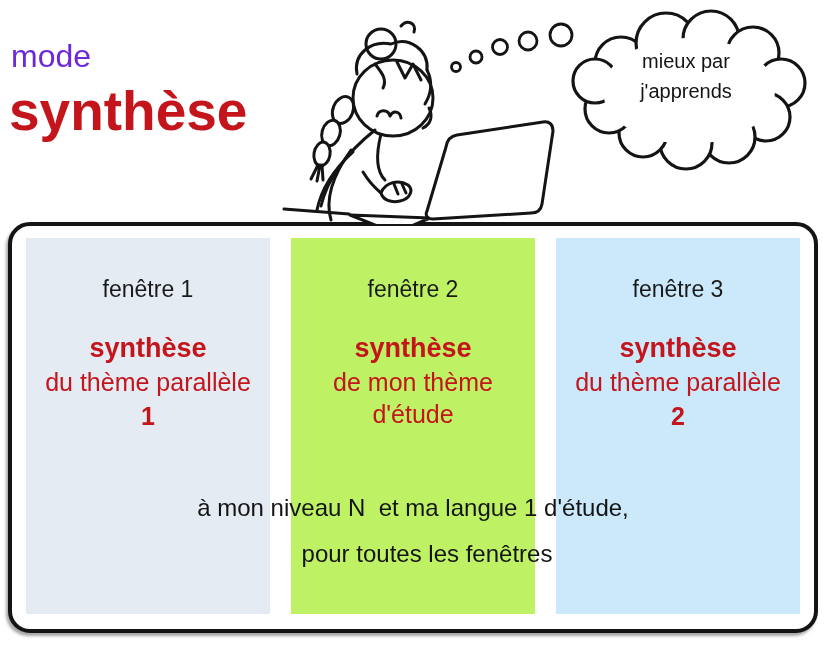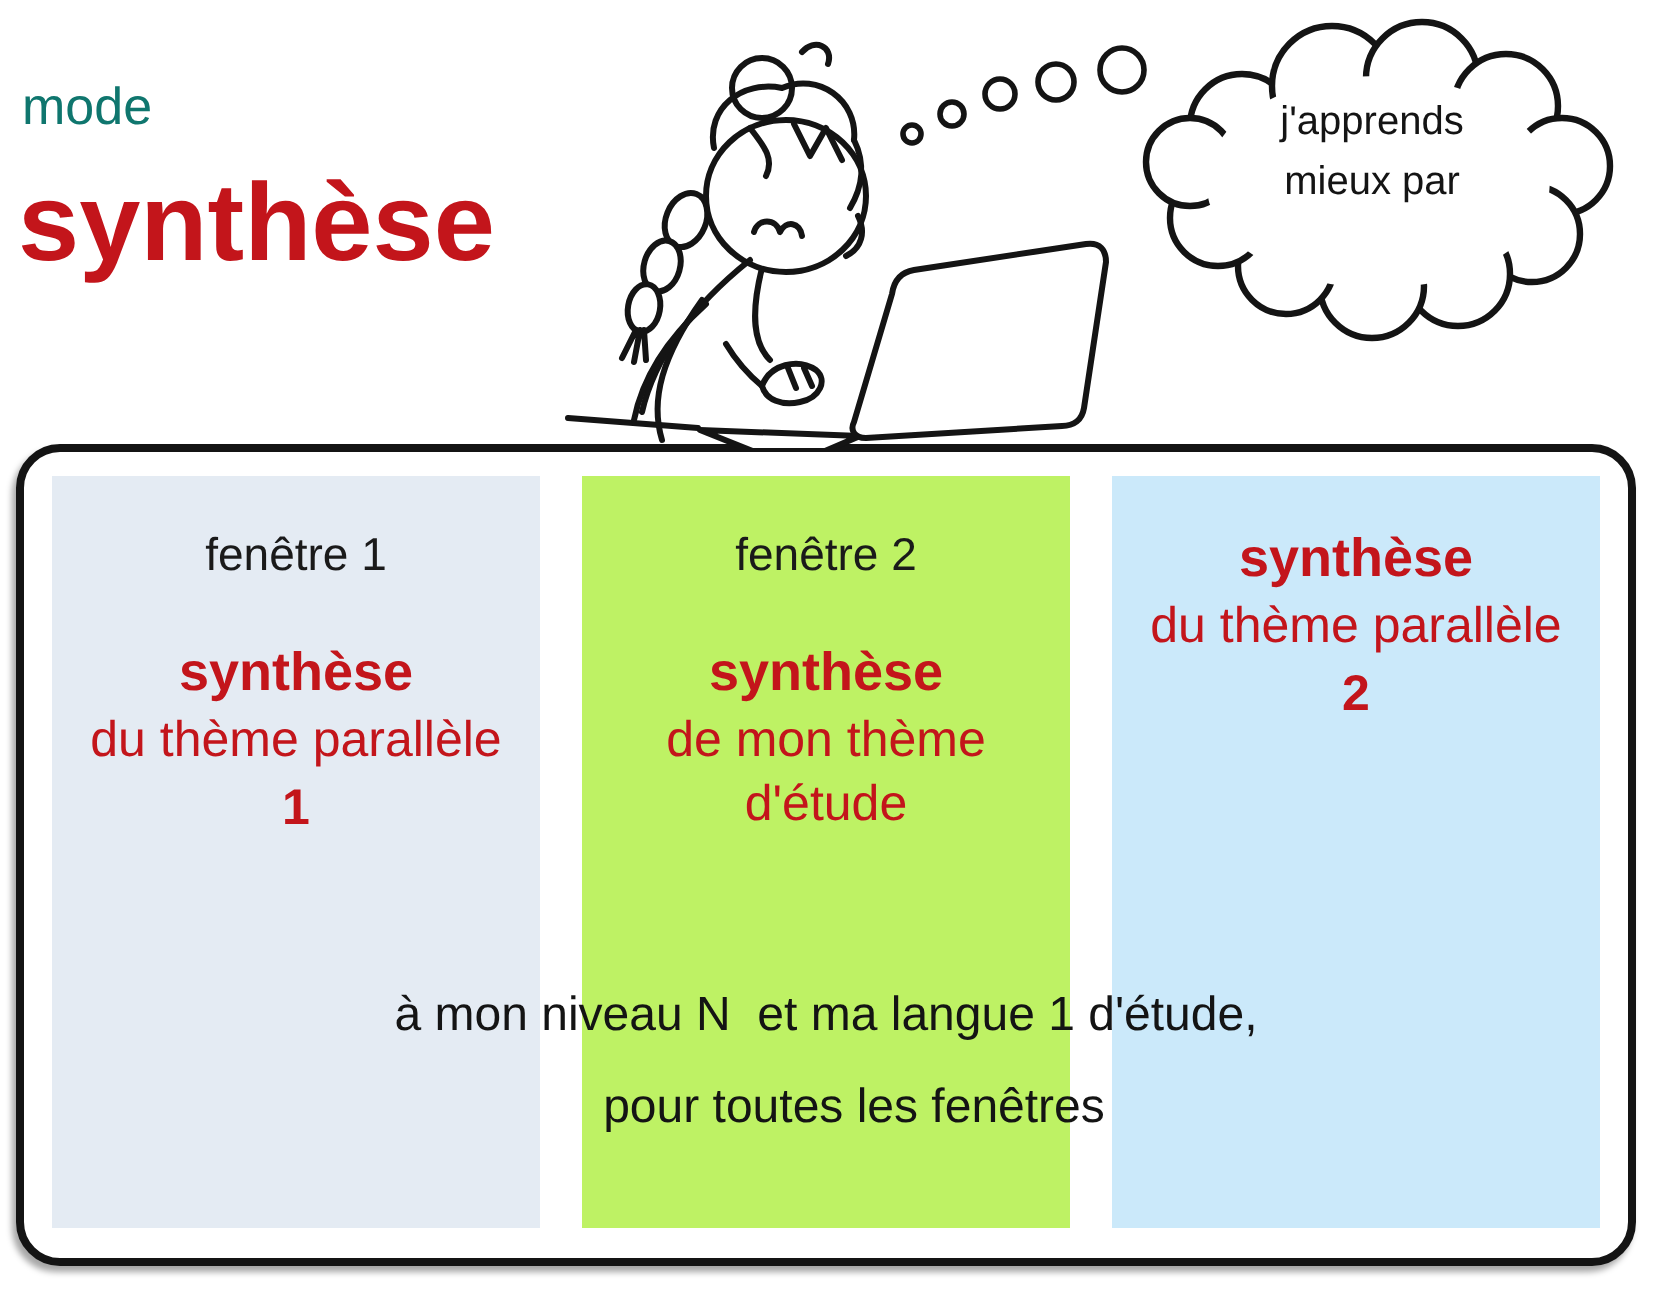--- a/index.html
+++ b/index.html
@@ -3,21 +3,21 @@
 <meta charset="utf-8">
 <style>
   html,body{margin:0;padding:0;}
   body{
     width:829px;height:646px;position:relative;overflow:hidden;
     background:#ffffff;color:#1a1a1a;
     font-family:"Liberation Sans", sans-serif;
   }
   .mode{
     position:absolute;left:11px;top:40px;
-    font-size:26px;line-height:1;color:#0f766e;
+    font-size:32px;line-height:1;color:#6d28d9;
   }
   .title{
     position:absolute;left:9px;top:84px;
     font-size:55px;line-height:1;font-weight:bold;color:#c3151b;
   }
   .person{position:absolute;left:281px;top:12px;width:284px;height:212px;z-index:4;}
   .dots{position:absolute;left:438px;top:16px;width:150px;height:72px;z-index:3;}
   .cloud{position:absolute;left:561px;top:3px;width:250px;height:170px;z-index:3;}
   .cloud svg{position:absolute;inset:0;width:100%;height:100%;}
   .cloud-text{
@@ -28,21 +28,21 @@
   .board{
     position:absolute;left:8px;top:222px;width:802px;height:403px;
     background:#ffffff;border:4px solid #141414;border-radius:22px;
     box-shadow:-2px 3px 3px rgba(0,0,0,0.35);
     z-index:2;
   }
   .wins{
     position:absolute;inset:0;box-sizing:border-box;
     display:flex;gap:21px;padding:12px 14px 15px 14px;
   }
-  .win{flex:1;text-align:center;padding-top:26px;box-sizing:border-box;}
+  .win{flex:1;text-align:center;padding-top:38px;box-sizing:border-box;}
   .win1{background:#e4ebf3;}
   .win2{background:#bef264;}
   .win3{background:#cbe9fa;}
   .win-name{font-size:23px;color:#1a1a1a;margin-bottom:30px;}
   .win-heading{font-size:27px;font-weight:bold;color:#c3151b;margin-bottom:2px;}
   .theme-line{font-size:25px;color:#c3151b;line-height:1.28;}
   .theme-num{font-size:25px;font-weight:bold;color:#c3151b;line-height:1.28;margin-top:2px;}
   .board-footer{
     position:absolute;left:0;right:0;top:268px;z-index:3;
     text-align:center;color:#141414;font-size:24px;line-height:1.2;
@@ -124,22 +124,22 @@
         <circle cx="205" cy="114" r="24"></circle>
         <circle cx="168" cy="134" r="26"></circle>
         <circle cx="125" cy="140" r="26"></circle>
         <circle cx="82" cy="130" r="24"></circle>
         <circle cx="48" cy="106" r="24"></circle>
         <circle cx="34" cy="78" r="22"></circle>
       </g>
       <ellipse cx="128" cy="88" rx="86" ry="53" fill="#ffffff"></ellipse>
     </svg>
     <div class="cloud-text">
+      <span>mieux par</span>
       <span>j'apprends</span>
-      <span>mieux par</span>
     </div>
   </div>
 
   <div class="board">
     <div class="wins">
 
       <div class="win win1">
         <div class="win-name">fenêtre 1</div>
         <div class="win-heading">synthèse</div>
         <div class="theme-line">du thème parallèle</div>
@@ -147,20 +147,21 @@
       </div>
 
       <div class="win win2">
         <div class="win-name">fenêtre 2</div>
         <div class="win-heading">synthèse</div>
         <div class="theme-line">de mon thème</div>
         <div class="theme-line">d'étude</div>
       </div>
 
       <div class="win win3">
+        <div class="win-name">fenêtre 3</div>
         <div class="win-heading">synthèse</div>
         <div class="theme-line">du thème parallèle</div>
         <div class="theme-num">2</div>
       </div>
 
     </div>
 
     <div class="board-footer">
       <div class="line">à mon niveau N  et ma langue 1 d'étude,</div>
       <div class="line line2">pour toutes les fenêtres</div>

